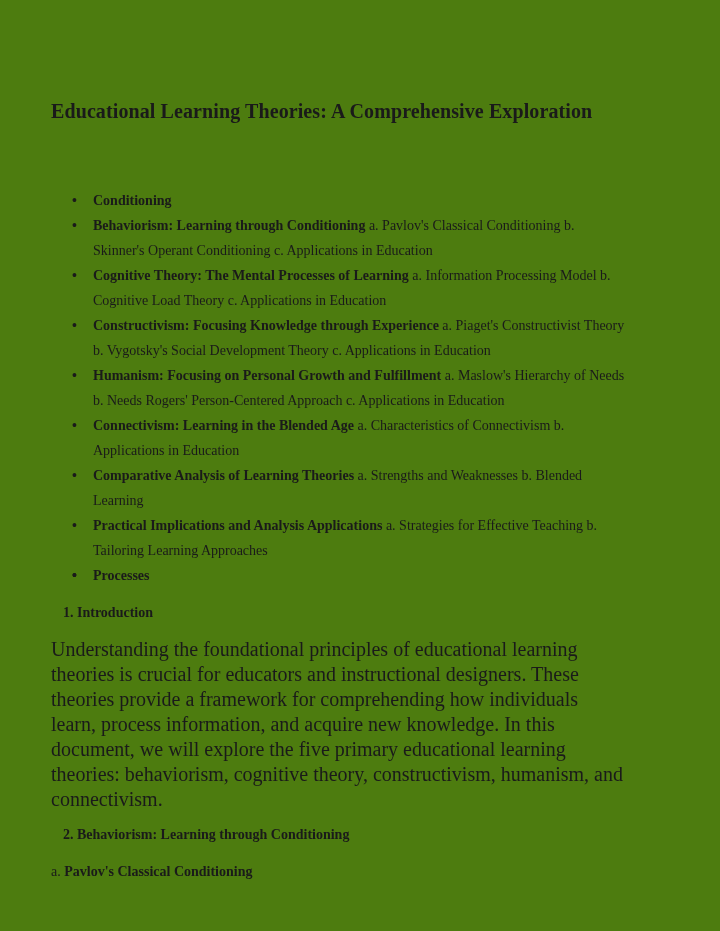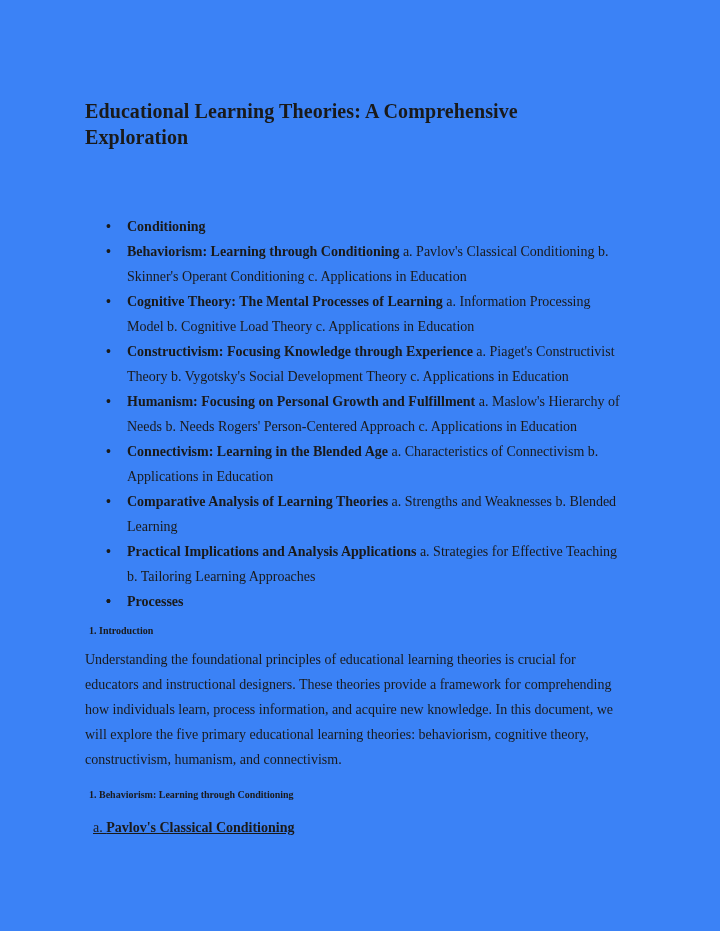--- a/index.html
+++ b/index.html
@@ -11,22 +11,22 @@
     width: 720px;
     height: 931px;
     font-family: "Liberation Serif", "DejaVu Serif", serif;
     color: #1a1a1a;
     overflow: hidden;
   }
   .page {
     box-sizing: border-box;
     width: 720px;
     height: 931px;
-    padding: 98px 95px 0 85px;
-    background: #3b82f6;
+    padding: 98px 95px 0 51px;
+    background: #4d7c0f;
   }
   h1.doc-title {
     font-size: 20px;
     font-weight: bold;
     margin: 0 0 64px 0;
     line-height: 26px;
     letter-spacing: 0.1px;
   }
   ul.toc {
     list-style: none;
@@ -43,38 +43,37 @@
     position: absolute;
     left: 21px;
     top: 0;
     font-weight: bold;
     font-size: 14px;
   }
   .b {
     font-weight: bold;
   }
   h2.section-heading {
-    font-size: 10px;
+    font-size: 14px;
     font-weight: bold;
     line-height: 25px;
-    margin: 4px;
+    margin: 12px;
   }
   h2.spaced {
     margin-top: 10px;
   }
   p.body-par {
-    font-size: 14px;
+    font-size: 20px;
     line-height: 25px;
     margin: 0;
   }
   p.subheading {
     font-size: 14px;
     line-height: 25px;
-    margin: 8px;
-    text-decoration: underline;
+    margin: 0;
   }
 </style>
 </head>
 <body>
 
 <div class="page">
 
   <h1 class="doc-title">Educational Learning Theories: A Comprehensive Exploration</h1>
 
   <ul class="toc">
@@ -107,17 +106,17 @@
     </li>
     <li>
       <span class="bullet-dot">•</span><span class="b">Processes</span><span></span>
     </li>
   </ul>
 
   <h2 class="section-heading">1. Introduction</h2>
 
   <p class="body-par">Understanding the foundational principles of educational learning theories is crucial for educators and instructional designers. These theories provide a framework for comprehending how individuals learn, process information, and acquire new knowledge. In this document, we will explore the five primary educational learning theories: behaviorism, cognitive theory, constructivism, humanism, and connectivism.</p>
 
-  <h2 class="section-heading spaced">1. Behaviorism: Learning through Conditioning</h2>
+  <h2 class="section-heading spaced">2. Behaviorism: Learning through Conditioning</h2>
 
   <p class="subheading"><span>a. </span><span class="b">Pavlov's Classical Conditioning</span></p>
 
 </div>
 
 </body></html>

